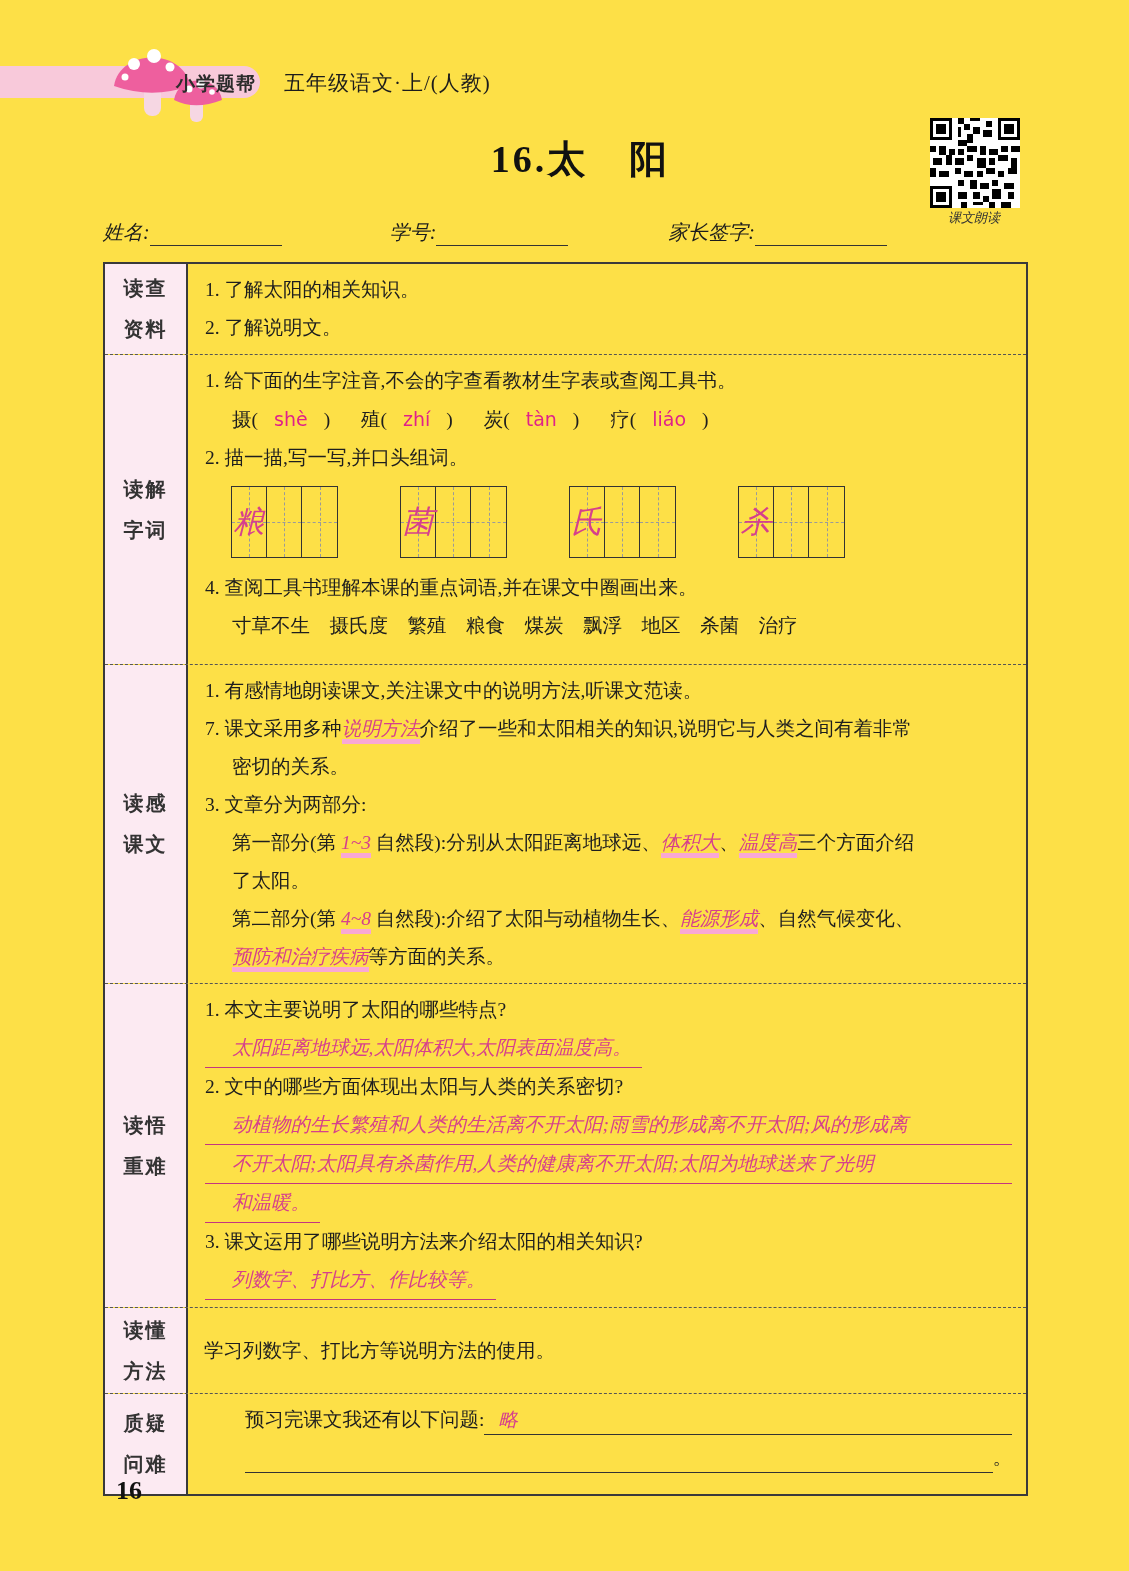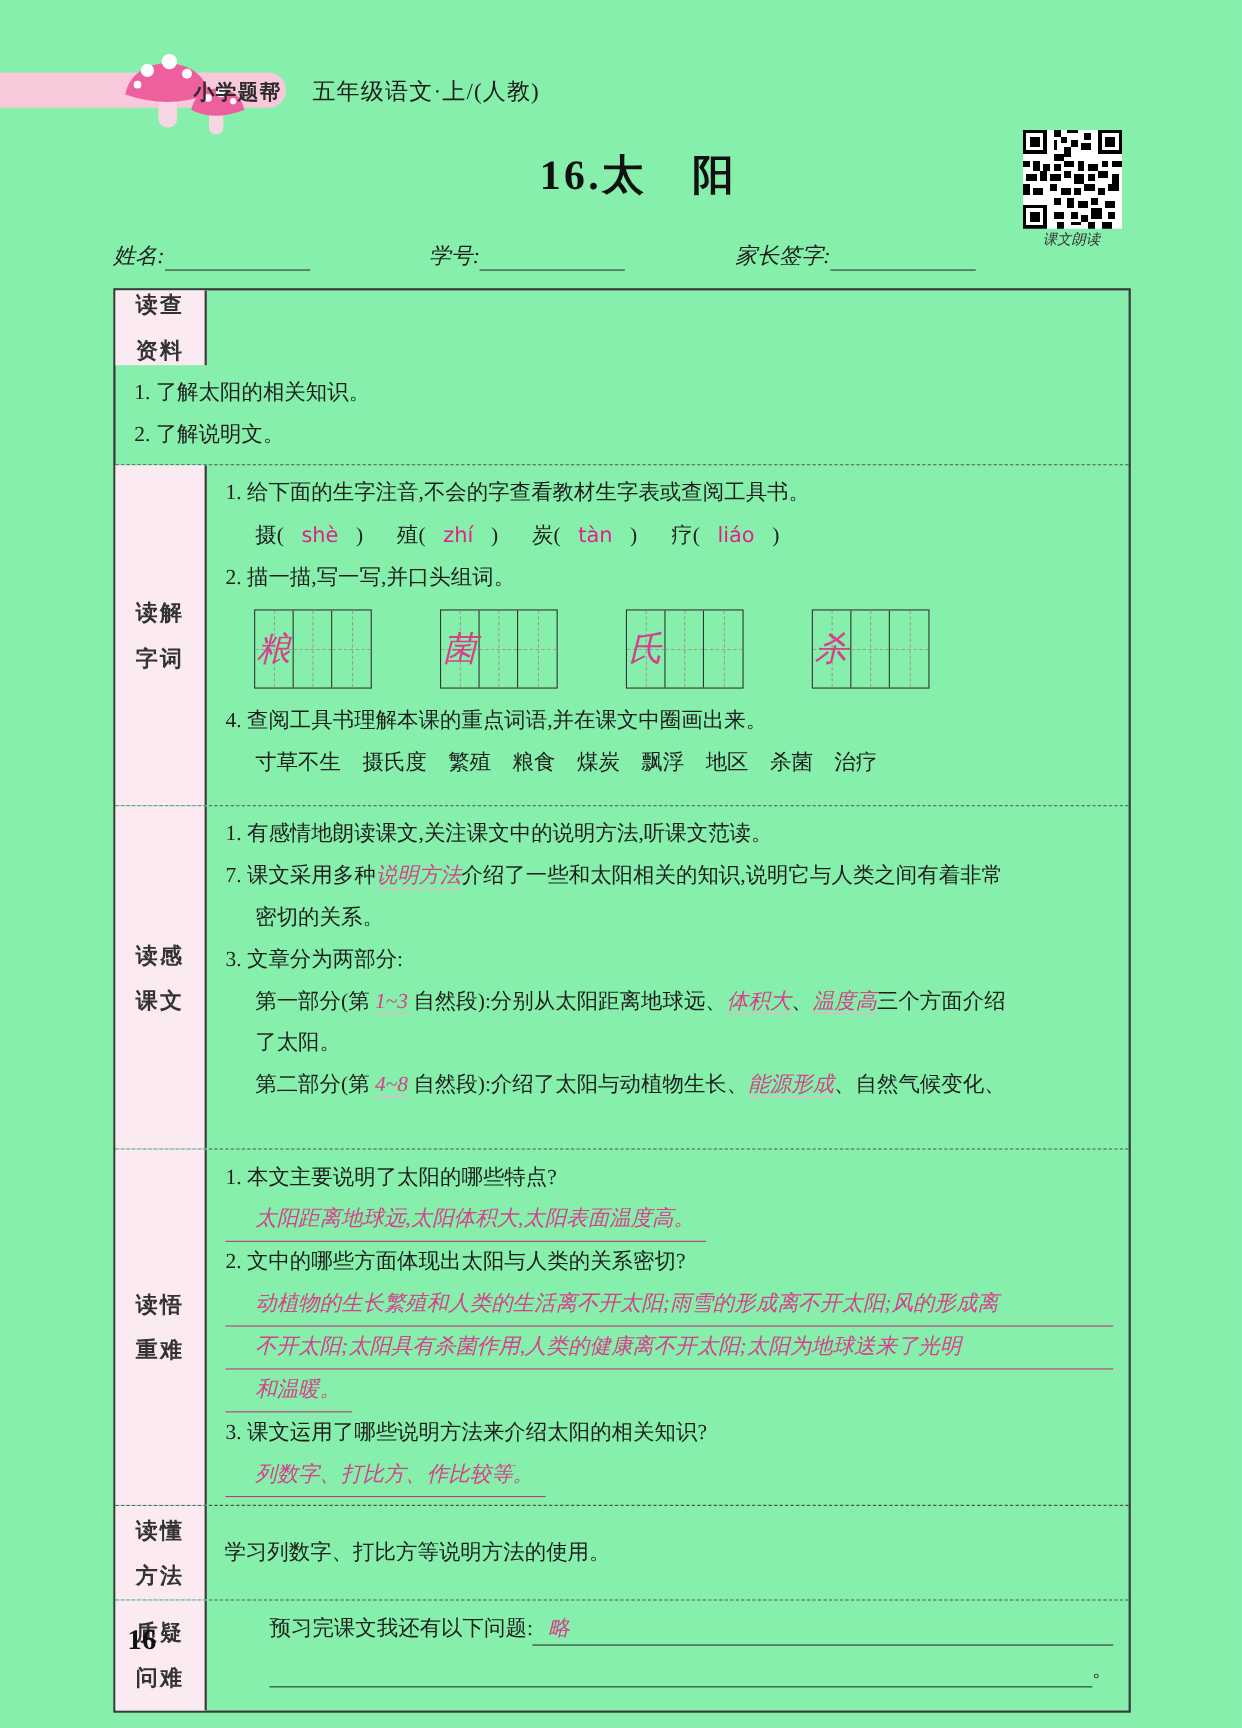--- a/index.html
+++ b/index.html
@@ -1,18 +1,18 @@
 <!DOCTYPE html>
 <html><head>
 <meta charset="utf-8">
 <style>
   * { margin:0; padding:0; box-sizing:border-box; }
   html,body { background:#ffffff; }
   body { font-family:"Liberation Serif","DejaVu Serif",serif; color:#222; }
-  .page { position:relative; width:1129px; height:1571px; background:#86efac; overflow:hidden; }
+  .page { position:relative; width:1129px; height:1571px; background:#fde047; overflow:hidden; }
 
   
   .hdr-bar { position:absolute; left:0; top:66px; width:260px; height:32px;
              background:#f8c9da; border-radius:0 16px 16px 0; }
   .mushrooms { position:absolute; left:98px; top:40px; width:126px; height:84px; }
   .brand { position:absolute; left:176px; top:71px; font-size:19px; font-weight:bold;
            color:#2b2b2b; letter-spacing:1px; font-family:"Liberation Sans",sans-serif; }
   .edition { position:absolute; left:284px; top:69px; font-size:21px; color:#1c1c1c; letter-spacing:1px; }
   .title { position:absolute; left:0; top:134px; width:100%; text-align:center;
            font-size:38px; font-weight:bold; letter-spacing:3px; color:#111;margin-left:16px; }
@@ -31,29 +31,29 @@
   .sheet { position:absolute; left:103px; top:262px; width:925px; border:2px solid #3a3a3a; }
   .row { display:flex; border-bottom:1px dashed #555; }
   .row:last-child { border-bottom:none; }
   .lab { width:83px; min-width:83px; background:#fceaf2; border-right:2px solid #3a3a3a;
          display:flex; flex-direction:column; align-items:center; justify-content:center;
          gap:14px; font-family:"Liberation Sans",sans-serif; font-weight:bold;
          font-size:20px; color:#333; letter-spacing:2px; }
   .cnt { flex:1; padding:7px 14px 7px 17px; font-size:19.5px; line-height:38px; color:#1e1e1e; }
   .l { display:block; }
   .ind { padding-left:27px; }
-  .r1 { min-height:84px;flex-direction:column; } .r2 { min-height:310px; } .r3 { min-height:312px; }
+  .r1 { min-height:84px; } .r2 { min-height:310px; } .r3 { min-height:312px; }
   .r4 { min-height:314px; } .r5 { min-height:86px; } .r5 .cnt { display:flex; align-items:center;padding-left:16px; }
   .r6 { min-height:100px; }
 
   
   .py { color:#e0218a; font-family:"DejaVu Sans",sans-serif; font-size:19px; margin:0 16px; }
   .pygrp { margin-right:26px; }
   .ans { color:#d6408c; font-style:italic; }
-  .ub { border-bottom:1px solid #f9a8d4; }
+  .ub { border-bottom:5px solid #f9a8d4; }
   .ansline { display:block; border-bottom:1px solid #c4367f; color:#d6408c; font-style:italic; }
   .fit { width:fit-content; padding-right:10px; }
 
   
   .gridline { display:flex; gap:62px; margin:9px 0 11px 26px; }
   .wbox { display:flex; border:1.5px solid #333; height:72px; }
   .wcell { position:relative; width:35px; height:100%; border-right:1px solid #333;
            display:flex; align-items:center; justify-content:center; }
   .wcell:last-child { border-right:none; }
   .wcell::before { content:""; position:absolute; left:50%; top:0; bottom:0; border-left:1px dashed #9a9a9a; }
@@ -238,20 +238,23 @@
         </span>
         <span class="l ind">密切的关系。</span>
         <span class="l">3. 文章分为两部分:</span>
         <span class="l ind">
           <span>第一部分(第 </span><span class="ans ub">1~3</span><span> 自然段):分别从太阳距离地球远、</span><span class="ans ub">体积大</span><span>、</span><span class="ans ub">温度高</span><span>三个方面介绍</span>
         </span>
         <span class="l ind">了太阳。</span>
         <span class="l ind">
           <span>第二部分(第 </span><span class="ans ub">4~8</span><span> 自然段):介绍了太阳与动植物生长、</span><span class="ans ub">能源形成</span><span>、自然气候变化、</span>
         </span>
+        <span class="l ind">
+          <span class="ans ub">预防和治疗疾病</span><span>等方面的关系。</span>
+        </span>
       </div>
     </div>
 
     <div class="row r4">
       <div class="lab">
         <span>读悟</span>
         <span>重难</span>
       </div>
       <div class="cnt">
         <span class="l">1. 本文主要说明了太阳的哪些特点?</span>

